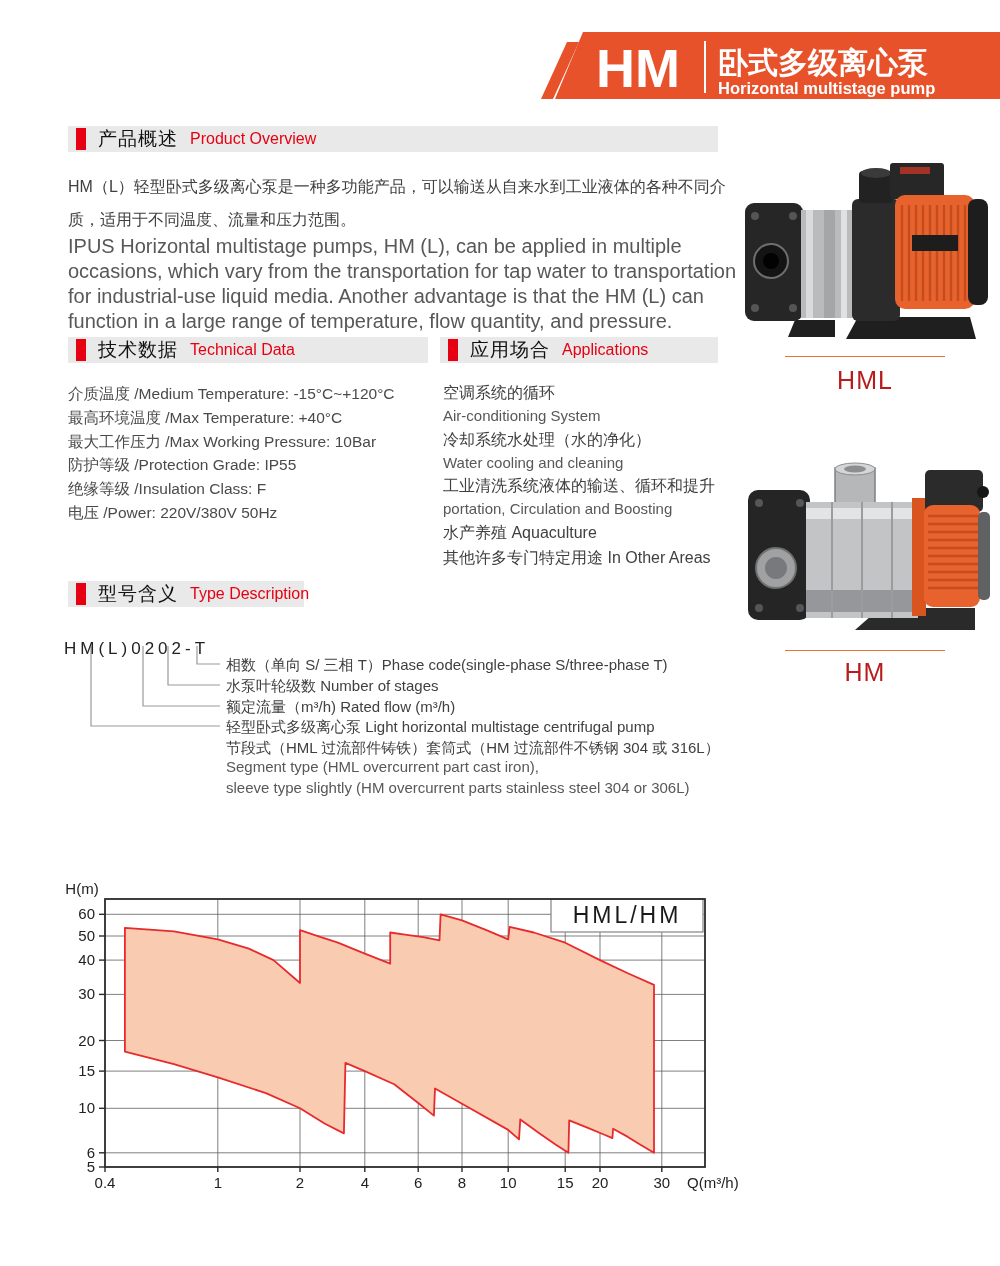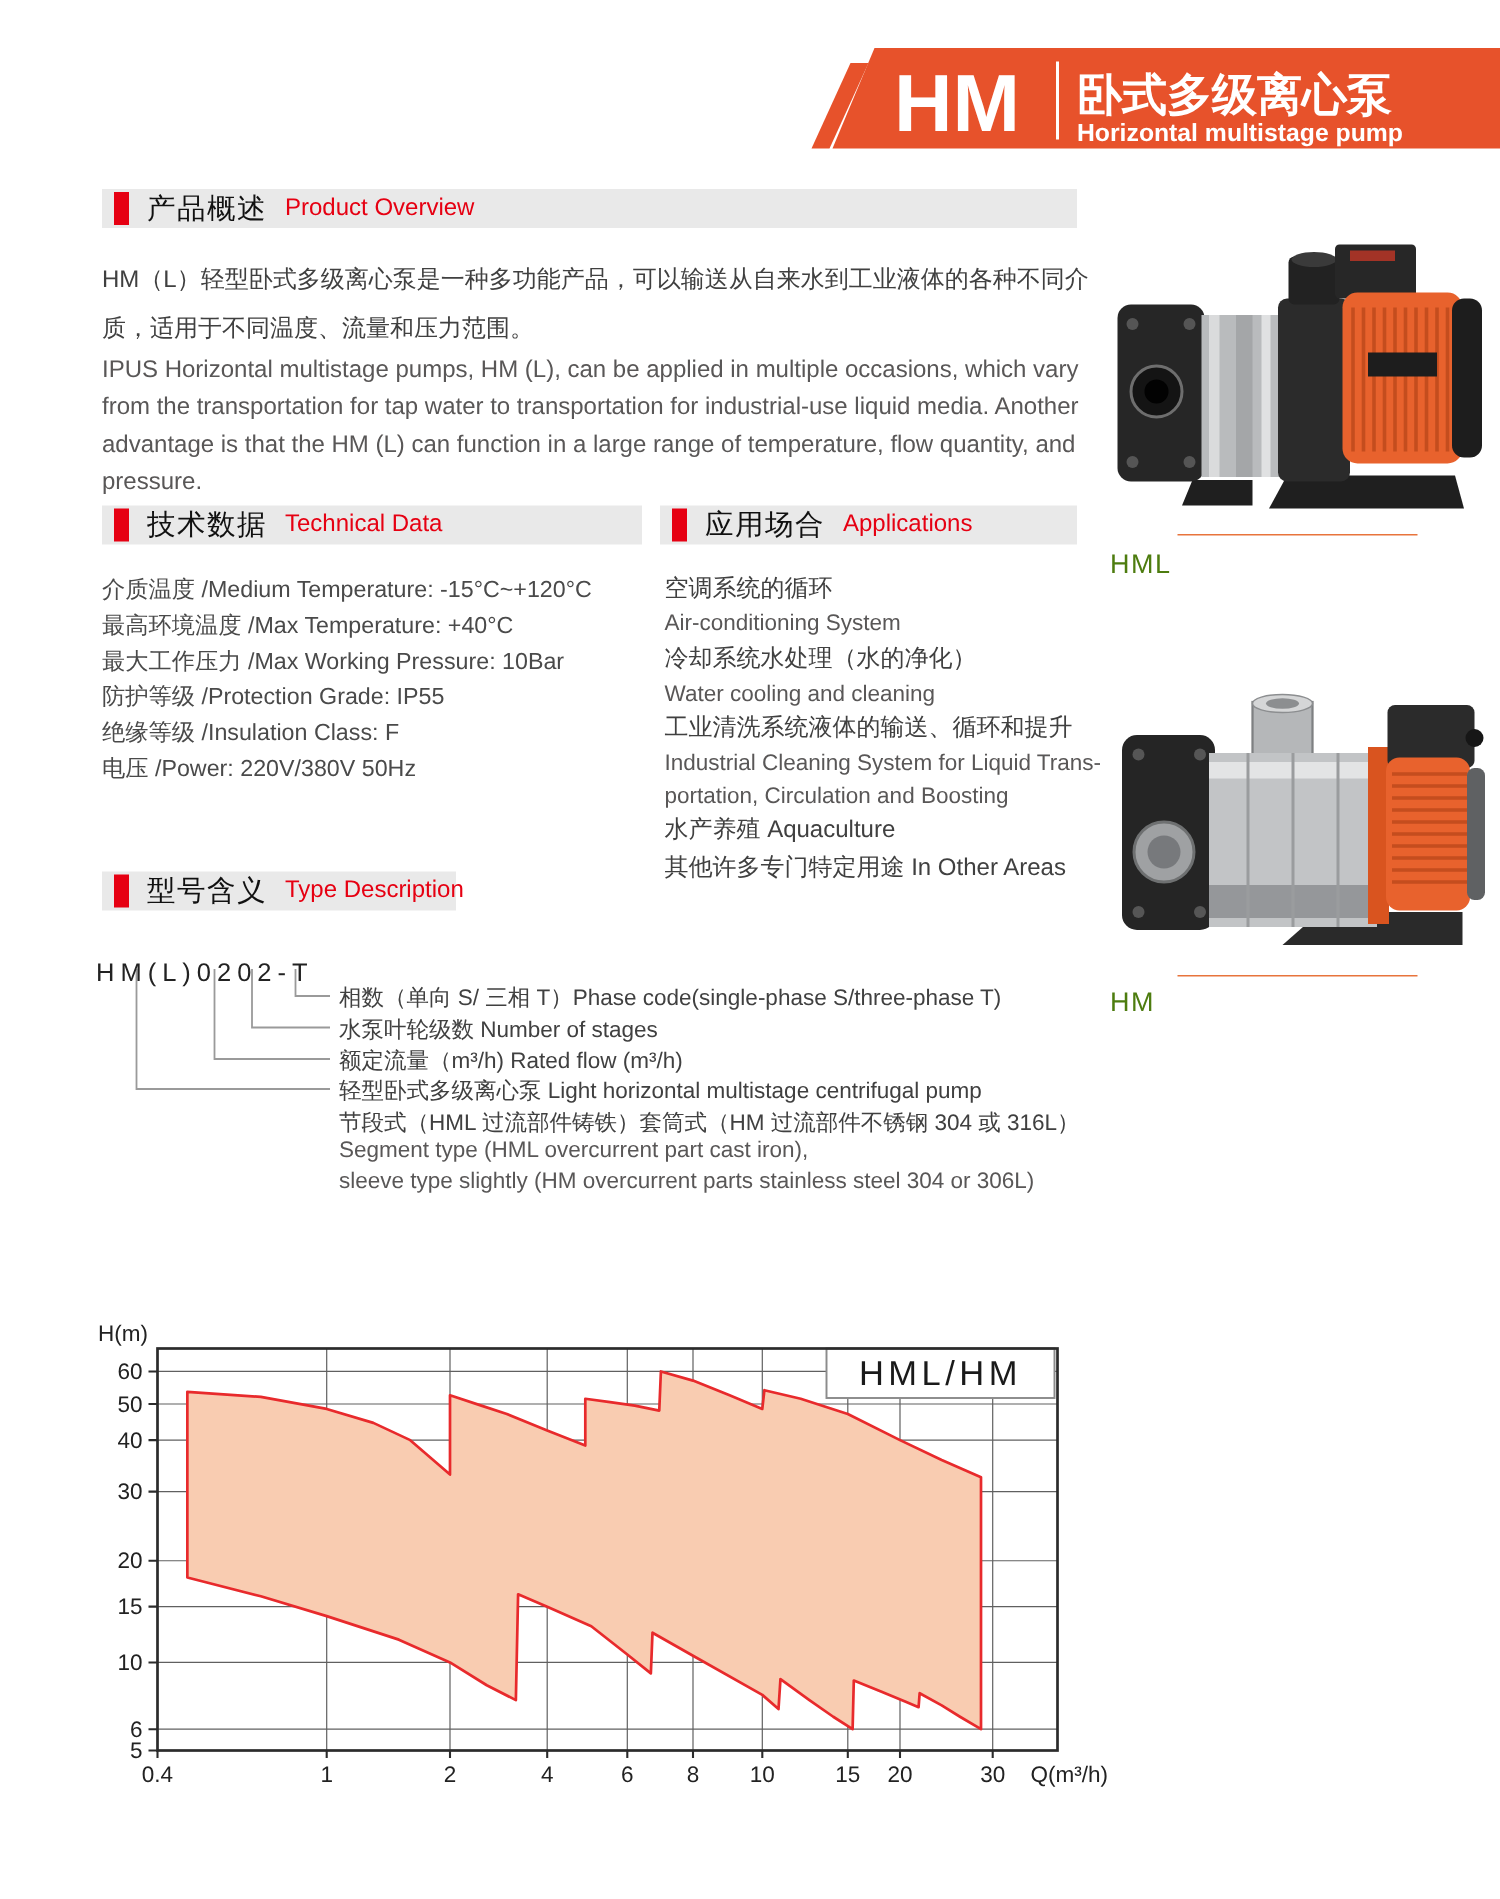--- a/index.html
+++ b/index.html
@@ -10,21 +10,21 @@
   .banner-svg{position:absolute;left:500px;top:25px;width:500px;height:80px;}
 
   
   .sec-head{position:absolute;height:26px;background:#e9e9e9;display:flex;align-items:center;}
   .sec-red{width:10px;height:22px;background:#e60012;margin-left:8px;flex:0 0 auto;}
   .sec-zh{font-size:19px;font-weight:normal;color:#111;margin-left:12px;letter-spacing:1px;white-space:nowrap;}
   .sec-en{font-size:16px;color:#e60012;margin-left:12px;white-space:nowrap;}
 
   
   .para-zh{position:absolute;left:68px;top:170px;width:670px;font-size:16px;line-height:33px;color:#404040;}
-  .para-en{position:absolute;left:68px;top:234px;width:672px;font-size:16px;line-height:25px;color:#595757;}
+  .para-en{position:absolute;left:68px;top:234px;width:672px;font-size:20px;line-height:25px;color:#595757;}
 
   
   .tech-list{position:absolute;left:68px;top:382px;width:370px;}
   .tech-list div{font-size:15.5px;line-height:23.8px;color:#4a4a4a;white-space:nowrap;}
 
   
   .app-list{position:absolute;left:443px;top:380px;width:300px;}
   .app-zh{font-size:16px;line-height:25px;color:#404040;white-space:nowrap;}
   .app-en{font-size:15px;line-height:21.5px;color:#595757;white-space:nowrap;}
 
@@ -32,21 +32,21 @@
   .type-box{position:absolute;left:60px;top:620px;width:690px;height:190px;}
   .model-code{position:absolute;left:4px;top:2px;font-size:17px;letter-spacing:4px;color:#222;white-space:nowrap;margin-top:17px;}
   .tree-svg{position:absolute;left:0;top:0;width:690px;height:190px;}
   .tree-row{position:absolute;left:166px;font-size:15px;white-space:nowrap;}
   .tr-zh{color:#404040;}
   .tr-en{color:#595757;}
 
   
   .pump-svg{position:absolute;width:250px;height:200px;}
   .photo-sep{position:absolute;width:160px;height:0;border-top:1.5px solid #e8743c;}
-  .photo-label{position:absolute;width:250px;font-size:18px;color:#4d7c0f;letter-spacing:1px;}
+  .photo-label{position:absolute;width:250px;text-align:center;font-size:25px;color:#b91c1c;letter-spacing:1px;}
 
   
   .chart-host{position:absolute;left:55px;top:870px;width:700px;height:345px;}
 </style>
 </head>
 <body>
 
 <div class="page">
 
   <svg class="banner-svg" viewBox="0 0 500 80">
@@ -84,21 +84,20 @@
     <div class="sec-red"></div>
     <div class="sec-zh">应用场合</div>
     <div class="sec-en">Applications</div>
   </div>
   <div class="app-list">
     <div class="app-zh">空调系统的循环</div>
     <div class="app-en">Air-conditioning System</div>
     <div class="app-zh">冷却系统水处理（水的净化）</div>
     <div class="app-en">Water cooling and cleaning</div>
     <div class="app-zh">工业清洗系统液体的输送、循环和提升</div>
-    <div class="app-en">Industrial Cleaning System for Liquid Trans-</div>
     <div class="app-en">portation, Circulation and Boosting</div>
     <div class="app-zh">水产养殖 Aquaculture</div>
     <div class="app-zh">其他许多专门特定用途 In Other Areas</div>
   </div>
 
   <div class="sec-head" style="left:68px;top:581px;width:236px;">
     <div class="sec-red"></div>
     <div class="sec-zh">型号含义</div>
     <div class="sec-en">Type Description</div>
   </div>

